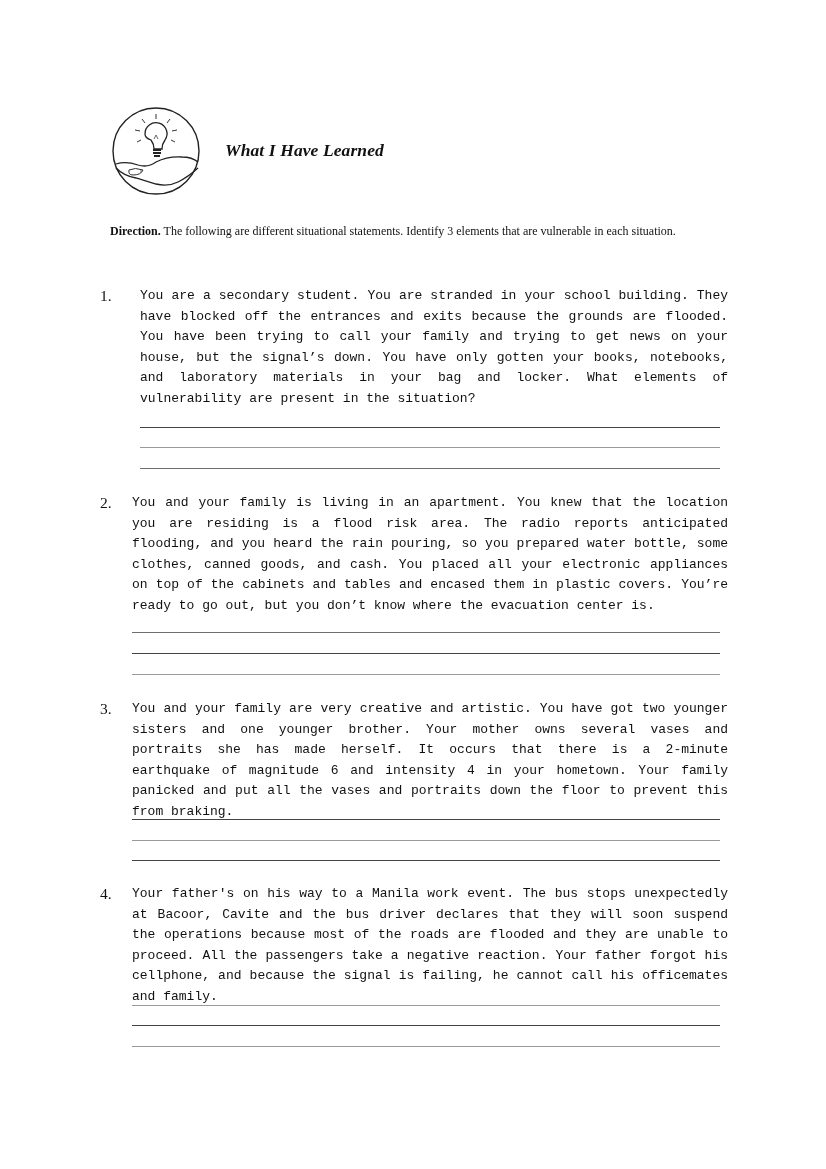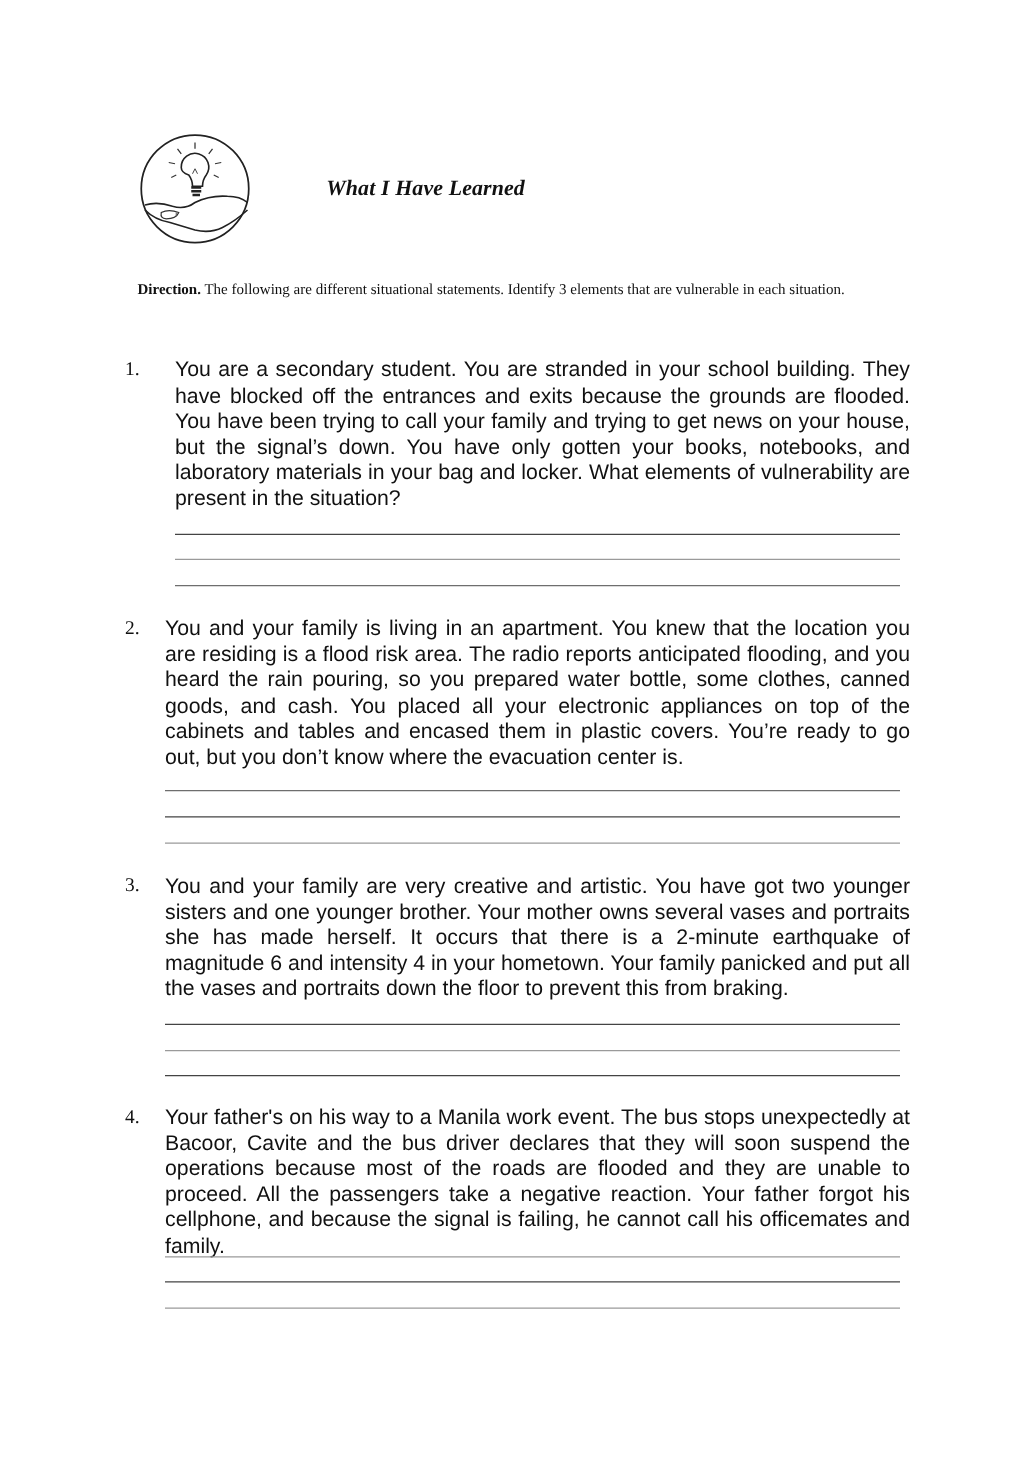--- a/index.html
+++ b/index.html
@@ -2,32 +2,32 @@
 <html><head>
 <meta charset="utf-8">
 <style>
   html, body { margin: 0; padding: 0; background: #ffffff; }
   body { width: 826px; height: 1169px; position: relative; overflow: hidden;
          font-family: "DejaVu Serif", "Liberation Serif", serif; color: #111; }
   .page { position: absolute; left: 0; top: 0; width: 826px; height: 1169px; background: #fff; }
 
   .icon-wrap { position: absolute; left: 111px; top: 106px; width: 90px; height: 90px; }
   .title { position: absolute; left: 225px; top: 140px; font-family: "Liberation Serif", "DejaVu Serif", serif;
-           font-weight: bold; font-style: italic; font-size: 17.5px; letter-spacing: 0.1px; color: #111; margin-left: 36px; }
+           font-weight: bold; font-style: italic; font-size: 17.5px; letter-spacing: 0.1px; color: #111; }
 
   .direction { position: absolute; left: 110px; top: 220px; width: 618px;
                font-family: "Liberation Serif", serif; font-size: 12px; line-height: 23px;
                text-align: justify; color: #111; }
   .direction .lead { font-weight: bold; }
 
   .item { position: absolute; left: 100px; width: 628px; }
   .item .num { position: absolute; left: 0; top: 0; font-family: "Liberation Serif", serif;
                font-size: 15.5px; line-height: 20.6px; }
-  .item .text { position: absolute; left: 32px; width: 596px; font-family: Liberation Sans, sans-serif;
-                font-size: 17px; line-height: 20.6px; text-align: justify; color: #111;
+  .item .text { position: absolute; left: 32px; width: 596px; font-family: Liberation Mono, monospace;
+                font-size: 13px; line-height: 20.6px; text-align: justify; color: #111;
                 text-align-last: left; }
   .item.one .text { left: 40px; width: 588px; }
 
   .answer-line { position: absolute; height: 0; border-top: 1px solid #6e6e6e; }
   .answer-line.dark { border-top-color: #444; }
   .answer-line.light { border-top-color: #9a9a9a; }
 
   .page-number { position: absolute; left: 0; width: 826px; top: 1083px; text-align: center;
                  font-family: "Liberation Serif", serif; font-size: 15px; color: #111; }
   .watermark { position: absolute; left: 0; width: 826px; top: 1125px; text-align: center;

